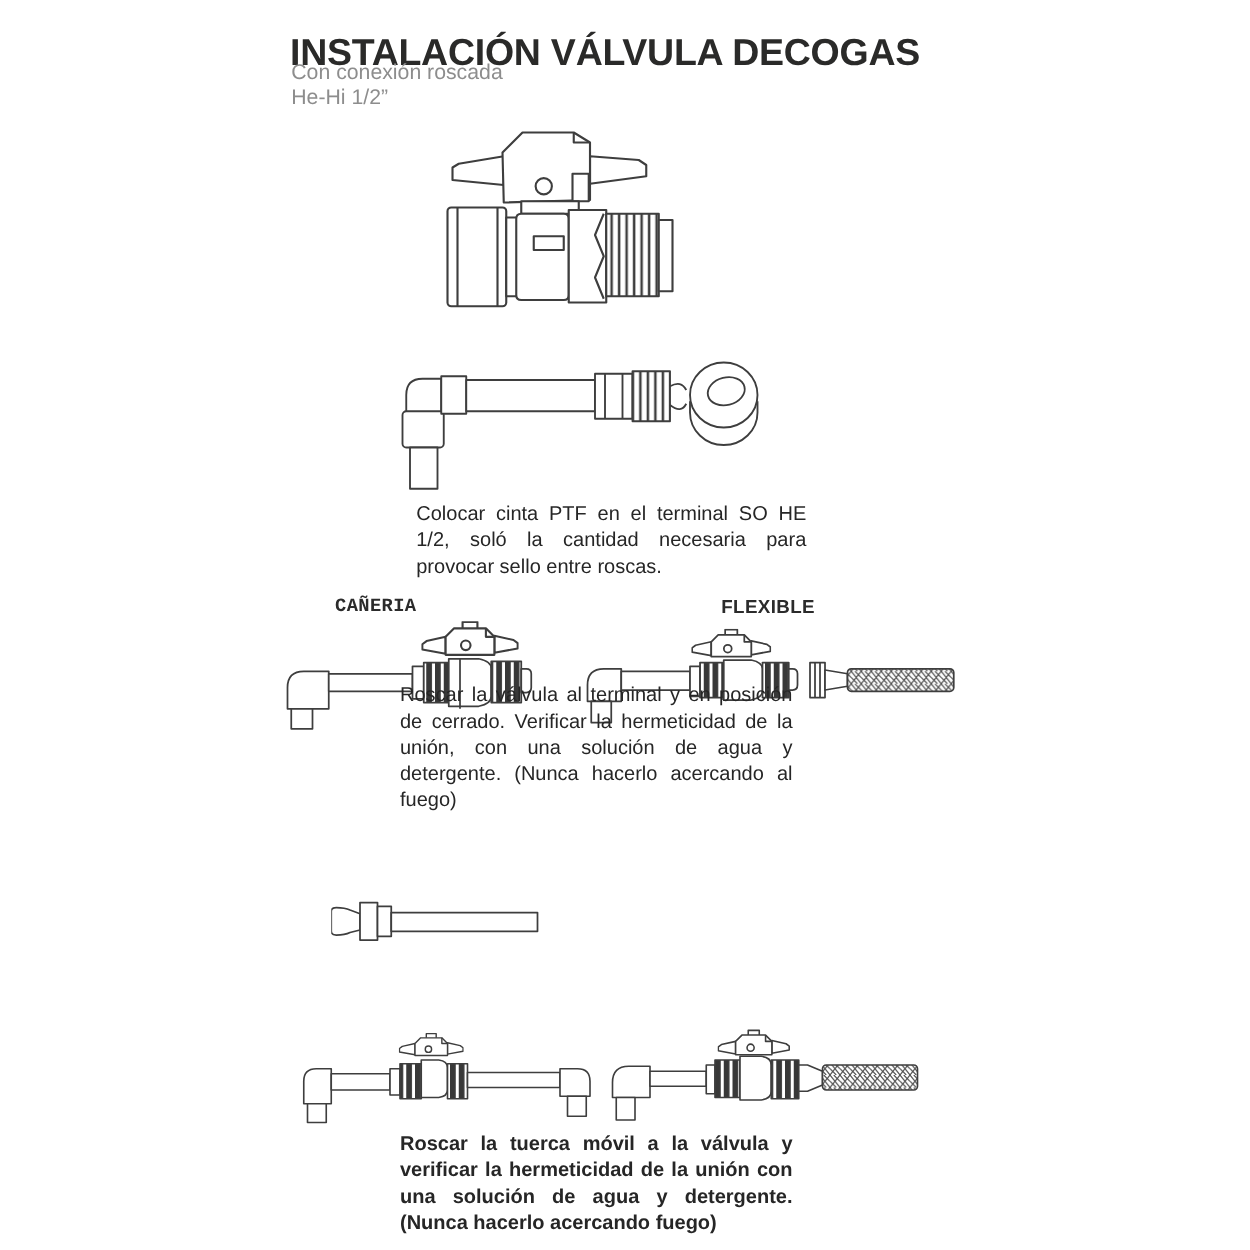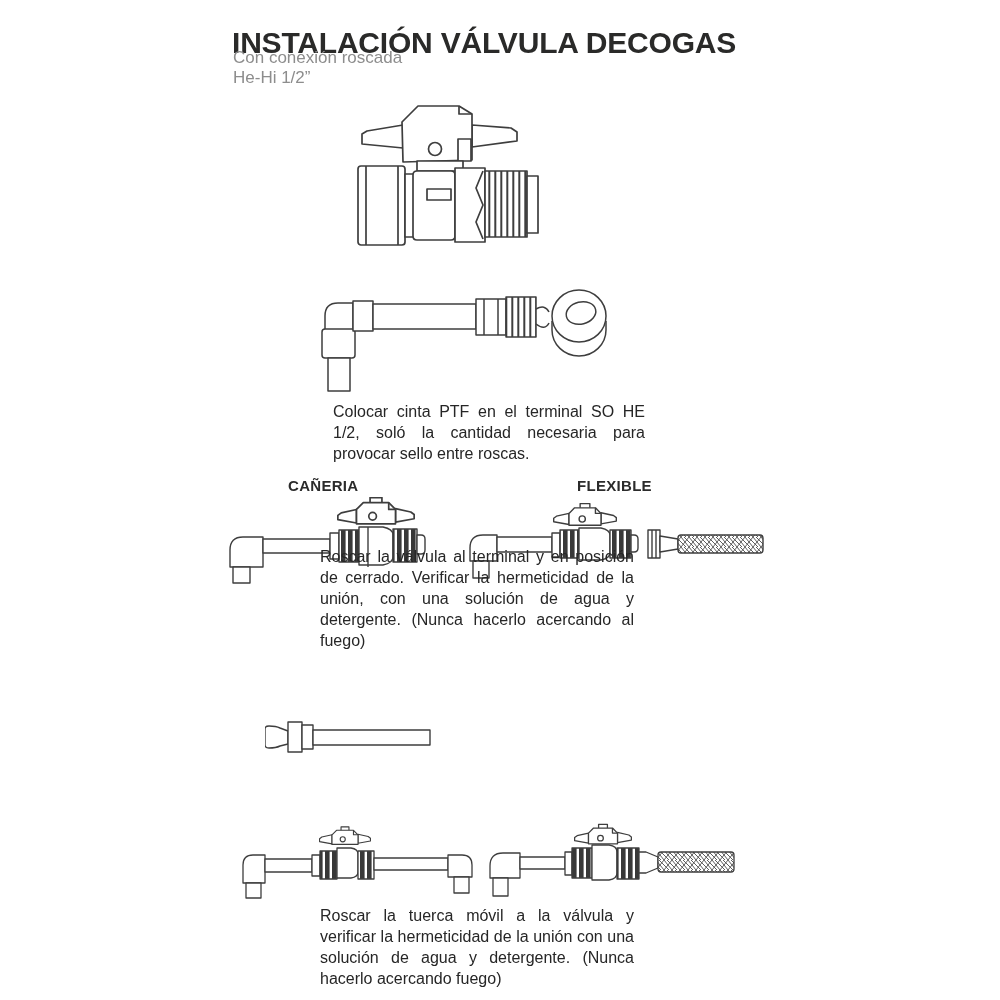--- a/index.html
+++ b/index.html
@@ -8,24 +8,24 @@
   .title{position:absolute;left:232px;top:6px;font-size:30px;font-weight:bold;
          color:#2a2a29;letter-spacing:-0.2px;white-space:nowrap;}
   .subtitle{position:absolute;left:233px;color:#8d8d8d;font-size:17px;white-space:nowrap;}
   .sub1{top:48px;}
   .sub2{top:68px;text-align:center;}
   .step{position:absolute;font-size:16px;line-height:21px;color:#262626;
         text-align:justify;margin:0;}
   #step1{left:320px;top:401px;width:312px;margin-left:13px;}
   #step2{left:320px;top:546px;width:314px;}
   #step3{left:455px;top:695px;width:318px;}
-  #step4{left:320px;top:905px;width:314px;}
+  #step4{left:320px;top:905px;width:314px;font-weight:bold;}
   .figlabel{position:absolute;font-size:15px;font-weight:bold;color:#2b2b2b;
             letter-spacing:0.3px;white-space:nowrap;}
-  #lbl-caneria{left:288px;top:477px;}
+  #lbl-caneria{left:268px;top:477px;font-family:Liberation Mono, monospace;}
   #lbl-flexible{left:577px;top:477px;}
   figure{position:absolute;margin:0;padding:0;}
   figure svg{display:block;width:100%;height:100%;}
   #fig-valve{left:355px;top:103px;width:190px;height:144px;}
   #fig-ptfe{left:300px;top:283px;width:312px;height:110px;}
   #fig-caneria{left:222px;top:493px;width:215px;height:92px;}
   #fig-flexible{left:465px;top:497px;width:305px;height:88px;}
   #fig-tube{left:265px;top:712px;width:185px;height:46px;}
   #fig-asm-caneria{left:220px;top:822px;width:258px;height:80px;}
   #fig-asm-flexible{left:488px;top:820px;width:280px;height:82px;}

